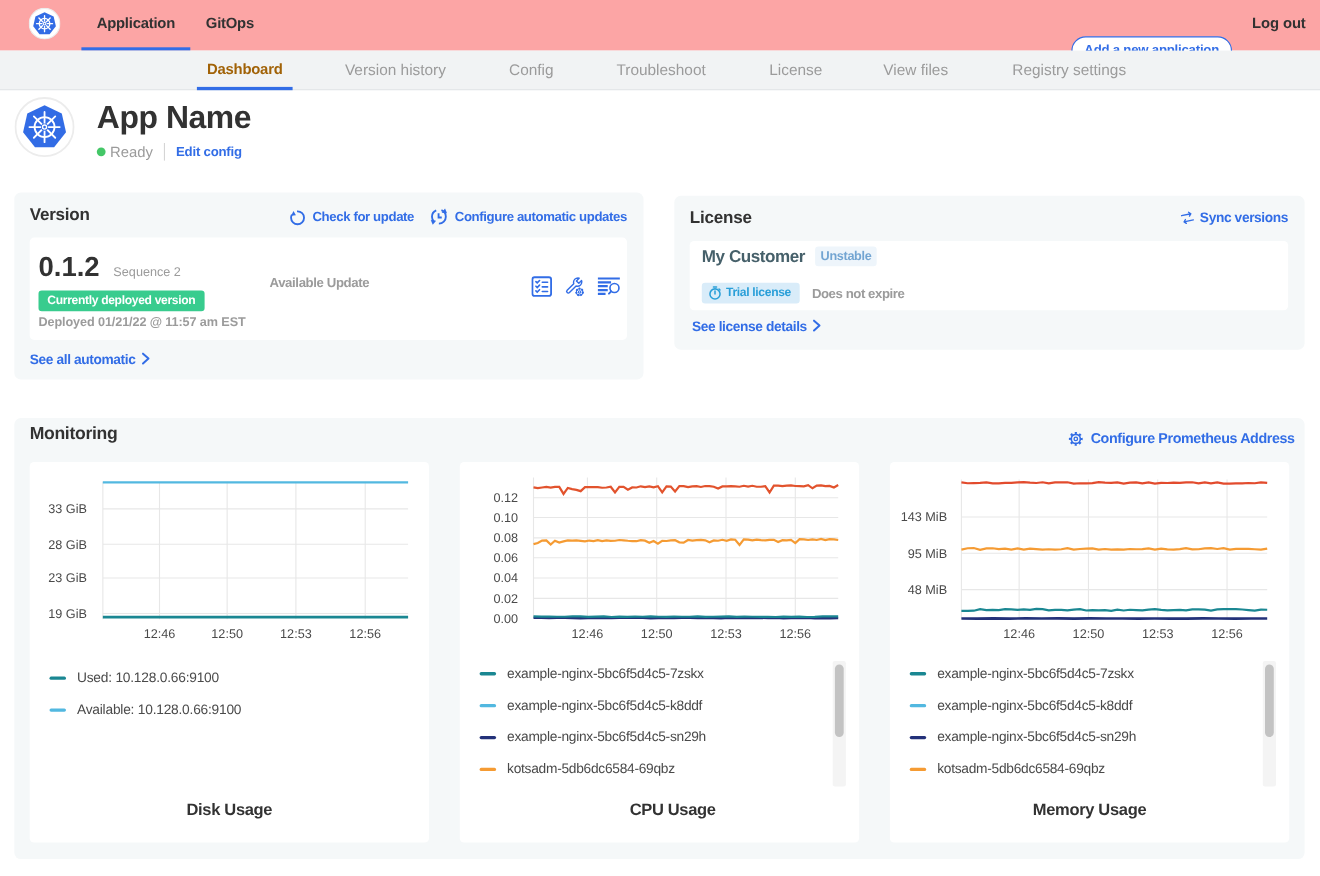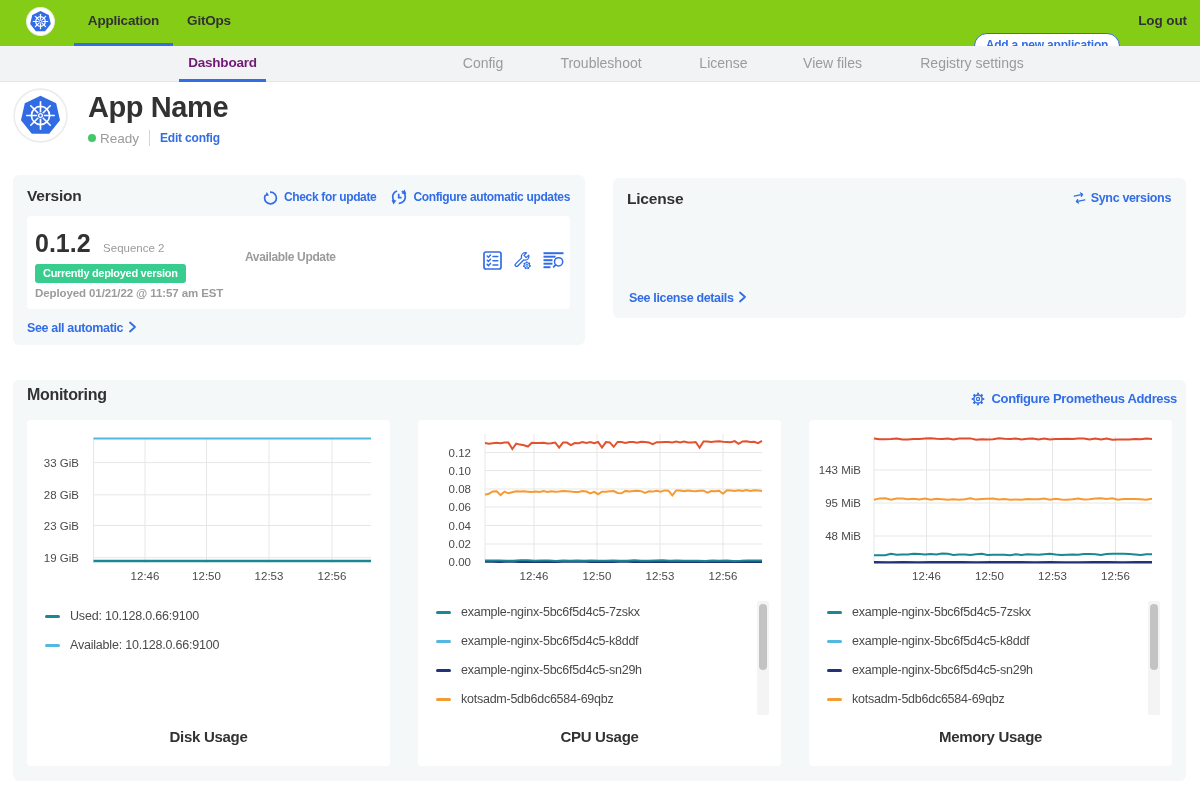--- a/index.html
+++ b/index.html
@@ -1,27 +1,27 @@
 <!DOCTYPE html>
 <html><head>
 <meta charset="utf-8">
 <style>
 * { margin:0; padding:0; box-sizing:border-box; }
 html,body { width:1200px; height:796px; background:#fff; font-family:"Liberation Sans",sans-serif; overflow:hidden; }
-.navbar { position:relative; height:46px; background:#84cc16; }
+.navbar { position:relative; height:46px; background:#fca5a5; }
 .k8slogo { position:absolute; left:26px; top:7px; }
 .navtab { position:absolute; top:0; height:46px; line-height:42px; font-size:13.5px; font-weight:700; color:#323232; text-align:center; letter-spacing:-0.2px; }
 .navtab.active { border-bottom:3px solid #326de6; }
 #tab-app { left:74px; width:99px; }
 #tab-gitops { left:184px; width:50px; }
 .addbtn { position:absolute; left:974px; top:7px; width:146px; height:26px; border:1.5px solid #326de6; border-radius:60px; color:#326de6; font-size:12px; font-weight:700; text-align:center; line-height:23px; background:#fff; letter-spacing:-0.2px;margin-top:26px; }
 .logout { position:absolute; right:13px; top:0; line-height:42px; font-size:13.5px; font-weight:700; color:#323232; letter-spacing:-0.1px; }
 .subnav { position:relative; height:36px; background:#f1f3f4; border-bottom:1px solid #e3e6e8; }
 .subtab { position:absolute; top:0; height:36px; line-height:34px; font-size:14px; color:#9b9b9b; text-align:center; }
-.subtab.active { color:#701a75; font-weight:700; font-size:13.5px; border-bottom:3px solid #326de6; letter-spacing:-0.2px; }
+.subtab.active { color:#a16207; font-weight:700; font-size:13.5px; border-bottom:3px solid #326de6; letter-spacing:-0.2px; }
 .apphead { position:relative; height:96px; }
 .appicon { position:absolute; left:13px; top:6px; }
 .apptitle { position:absolute; left:88px; top:9px; font-size:29px; font-weight:700; color:#323232; letter-spacing:-0.4px; }
 .appstatus { position:absolute; left:88px; top:46px; height:20px; display:flex; align-items:center; }
 .dot { width:8px; height:8px; border-radius:50%; background:#44c767; margin-right:4px; }
 .ready { font-size:13.5px; color:#9b9b9b; }
 .sep { width:1px; height:16px; background:#d5d5d5; margin:0 10px; }
 .editcfg { font-size:12px; font-weight:700; color:#326de6; letter-spacing:-0.2px; }
 .card { position:absolute; background:#f5f8f9; border-radius:6px; }
 #card-version { left:13px; top:175px; width:572px; height:170px; }
@@ -52,20 +52,21 @@
     <circle cx="50" cy="50" r="4" fill="none" stroke="#fff" stroke-width="3.2"></circle>
   </svg>
   <div class="navtab active" id="tab-app">Application</div>
   <div class="navtab" id="tab-gitops">GitOps</div>
   <div class="addbtn">Add a new application</div>
   <div class="logout">Log out</div>
 </div>
 
 <div class="subnav">
   <div class="subtab active" style="left:179px;width:87px;">Dashboard</div>
+  <div class="subtab" style="left:303px;width:113px;">Version history</div>
   <div class="subtab" style="left:452px;width:62px;">Config</div>
   <div class="subtab" style="left:550px;width:102px;">Troubleshoot</div>
   <div class="subtab" style="left:690px;width:67px;">License</div>
   <div class="subtab" style="left:794px;width:77px;">View files</div>
   <div class="subtab" style="left:910px;width:124px;">Registry settings</div>
 </div>
 
 <div class="apphead">
   <svg class="appicon" width="55" height="55" viewBox="0 0 100 100">
     <circle cx="50" cy="50" r="48" fill="#fff" stroke="#ececec" stroke-width="3"></circle>
@@ -152,20 +153,35 @@
 </div>
 
 <div class="card" id="card-license">
   <div class="cardtitle" style="left:14px;top:12px;">License</div>
   <div style="position:absolute;top:13px;right:15px;display:flex;align-items:center;">
     <svg width="13" height="14" viewBox="0 0 17 16" style="margin-right:5px;">
         <path d="M1.5 5.5 L12.5 3.2 M12.5 3.2 L9.8 1.4 M12.5 3.2 L10.9 6" fill="none" stroke="#326de6" stroke-width="1.6" stroke-linecap="round" stroke-linejoin="round"></path>
         <path d="M15.5 10.5 L4.5 12.8 M4.5 12.8 L7.2 14.6 M4.5 12.8 L6.1 10" fill="none" stroke="#326de6" stroke-width="1.6" stroke-linecap="round" stroke-linejoin="round"></path>
       </svg>
     <span class="bluelink" style="font-size:12.5px;">Sync versions</span>
+  </div>
+  <div class="innercard" style="left:14px;top:41px;width:544px;height:63px;">
+    <span style="position:absolute;left:11px;top:6px;font-size:15.5px;font-weight:700;color:#46606a;letter-spacing:-0.4px;">My Customer</span>
+    <span style="position:absolute;left:114px;top:5px;background:#eef5fb;color:#73a5d2;font-size:11.5px;font-weight:700;border-radius:3px;padding:3px 5px;letter-spacing:-0.3px;">Unstable</span>
+    <div style="position:absolute;left:11px;top:38px;display:flex;align-items:center;">
+      <span style="background:#d9ecf9;color:#2a9fd8;font-size:11px;font-weight:700;border-radius:3px;height:19px;line-height:19px;padding:0 8px 0 6px;letter-spacing:-0.3px;display:inline-flex;align-items:center;">
+        <svg width="12" height="13" viewBox="0 0 12 13" style="margin-right:4px;">
+            <circle cx="6" cy="7.2" r="4.6" fill="none" stroke="#2a9fd8" stroke-width="1.4"></circle>
+            <line x1="6" y1="7.2" x2="6" y2="4.6" stroke="#2a9fd8" stroke-width="1.4" stroke-linecap="round"></line>
+            <line x1="4.6" y1="1" x2="7.4" y2="1" stroke="#2a9fd8" stroke-width="1.4" stroke-linecap="round"></line>
+            <line x1="9.7" y1="2.6" x2="10.6" y2="3.6" stroke="#2a9fd8" stroke-width="1.2" stroke-linecap="round"></line>
+          </svg>
+        Trial license</span>
+      <span style="margin-left:11px;font-size:12px;font-weight:700;color:#9b9b9b;letter-spacing:-0.4px;">Does not expire</span>
+    </div>
   </div>
   <div style="position:absolute;left:16px;top:110px;"><span class="bluelink" style="font-size:12.5px;">See license details</span>
     <svg class="chev" width="9" height="12" viewBox="0 0 9 12">
         <path d="M2 1.5 L7 6 L2 10.5" fill="none" stroke="#326de6" stroke-width="1.8" stroke-linecap="round" stroke-linejoin="round"></path>
       </svg>
   </div>
 </div>
 
 <div class="card" id="card-monitor">
   <div class="cardtitle" style="left:14px;top:6px;font-size:16px;letter-spacing:-0.3px;">Monitoring</div>
@@ -237,21 +253,21 @@
 </svg>
       <div style="position:absolute;left:18px;top:185px;font-size:12.5px;color:#4a4a4a;letter-spacing:-0.25px;">
         <div style="display:flex;align-items:center;height:14px;margin-bottom:15px;"><span style="width:15px;height:3px;background:#1a8792;border-radius:2px;margin-right:10px;"></span>example-nginx-5bc6f5d4c5-7zskx</div>
         <div style="display:flex;align-items:center;height:14px;margin-bottom:15px;"><span style="width:15px;height:3px;background:#52b8e0;border-radius:2px;margin-right:10px;"></span>example-nginx-5bc6f5d4c5-k8ddf</div>
         <div style="display:flex;align-items:center;height:14px;margin-bottom:15px;"><span style="width:15px;height:3px;background:#233179;border-radius:2px;margin-right:10px;"></span>example-nginx-5bc6f5d4c5-sn29h</div>
         <div style="display:flex;align-items:center;height:14px;margin-bottom:15px;"><span style="width:15px;height:3px;background:#f59b33;border-radius:2px;margin-right:10px;"></span>kotsadm-5db6dc6584-69qbz</div>
       </div>
       <div style="position:absolute;left:339px;top:181px;width:12px;height:114px;background:#f4f4f4;border-radius:2px;">
         <div style="position:absolute;left:2px;top:3px;width:8px;height:66px;background:#c3c3c3;border-radius:4px;"></div>
       </div>
-      <div style="position:absolute;left:0;top:308px;width:100%;text-align:center;font-size:15px;font-weight:700;color:#323232;letter-spacing:-0.3px;">CPU Usage</div>
+      <div style="position:absolute;left:12px;top:308px;width:100%;text-align:center;font-size:15px;font-weight:700;color:#323232;letter-spacing:-0.3px;">CPU Usage</div>
     </div>
   <div class="chartcard" id="chart-mem" style="left:796px;">
       <svg width="363" height="170" style="position:absolute;left:0;top:0;">
 <line x1="65" y1="50" x2="343" y2="50" stroke="#e7e7e7" stroke-width="1"></line>
         <line x1="65" y1="83" x2="343" y2="83" stroke="#e7e7e7" stroke-width="1"></line>
         <line x1="65" y1="116" x2="343" y2="116" stroke="#e7e7e7" stroke-width="1"></line>
 <line x1="117.5" y1="16" x2="117.5" y2="143" stroke="#e7e7e7" stroke-width="1"></line>
         <line x1="180.5" y1="16" x2="180.5" y2="143" stroke="#e7e7e7" stroke-width="1"></line>
         <line x1="243.5" y1="16" x2="243.5" y2="143" stroke="#e7e7e7" stroke-width="1"></line>
         <line x1="306.5" y1="16" x2="306.5" y2="143" stroke="#e7e7e7" stroke-width="1"></line>

